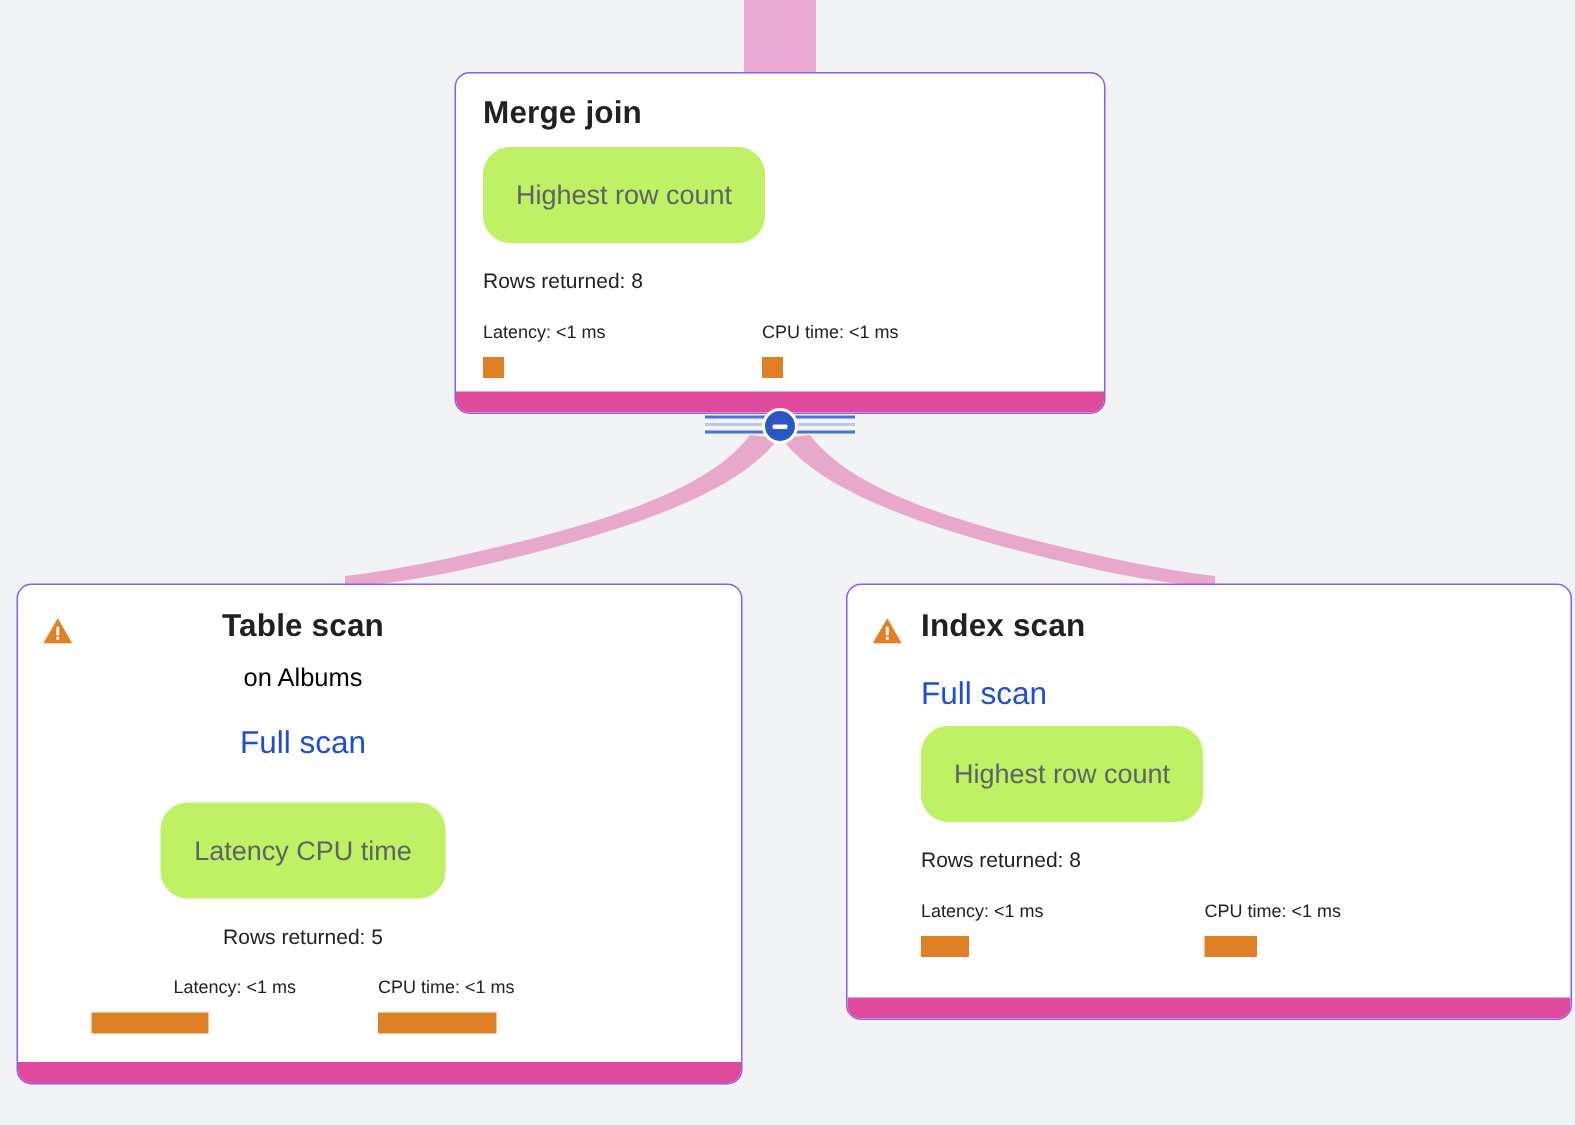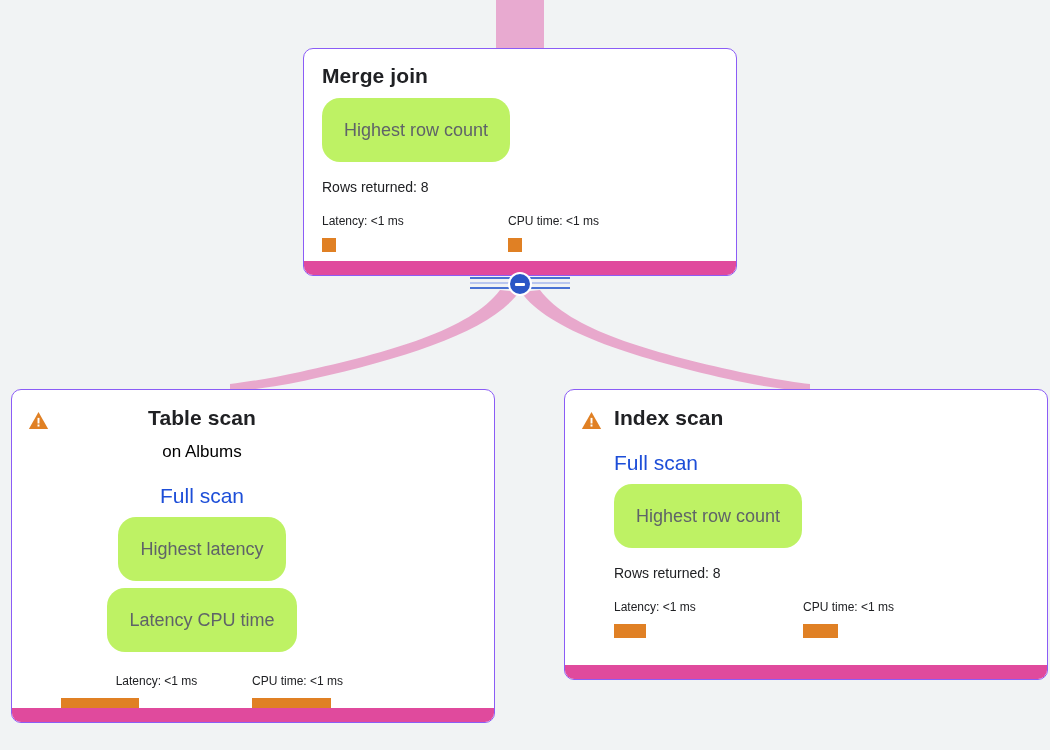--- a/index.html
+++ b/index.html
@@ -284,25 +284,25 @@
           <path d="M12 2.4 L23 21.6 L1 21.6 Z" fill="#e08024"></path>
           <rect x="10.9" y="9" width="2.2" height="6.4" fill="#ffffff"></rect>
           <rect x="10.9" y="16.6" width="2.2" height="2.3" fill="#ffffff"></rect>
         </svg>
         <div class="node-textcol">
           <div class="node-title">Table scan</div>
           <div class="node-subtitle">on Albums</div>
           <div class="node-scantype">Full scan</div>
 
           <div class="chips">
-            <span class="chip">Highest latency</span>
             <br>
             <span class="chip">Latency CPU time</span>
           </div>
 
+          <div class="rows-returned">Rows returned: 5</div>
 
           <div class="metrics">
             <div class="metric metric-col-1">
               <div class="metric-label">Latency: &lt;1 ms</div>
               <div class="metric-bar" style="width: 78px;"></div>
             </div>
             <div class="metric">
               <div class="metric-label">CPU time: &lt;1 ms</div>
               <div class="metric-bar" style="width: 79px;"></div>
             </div>

